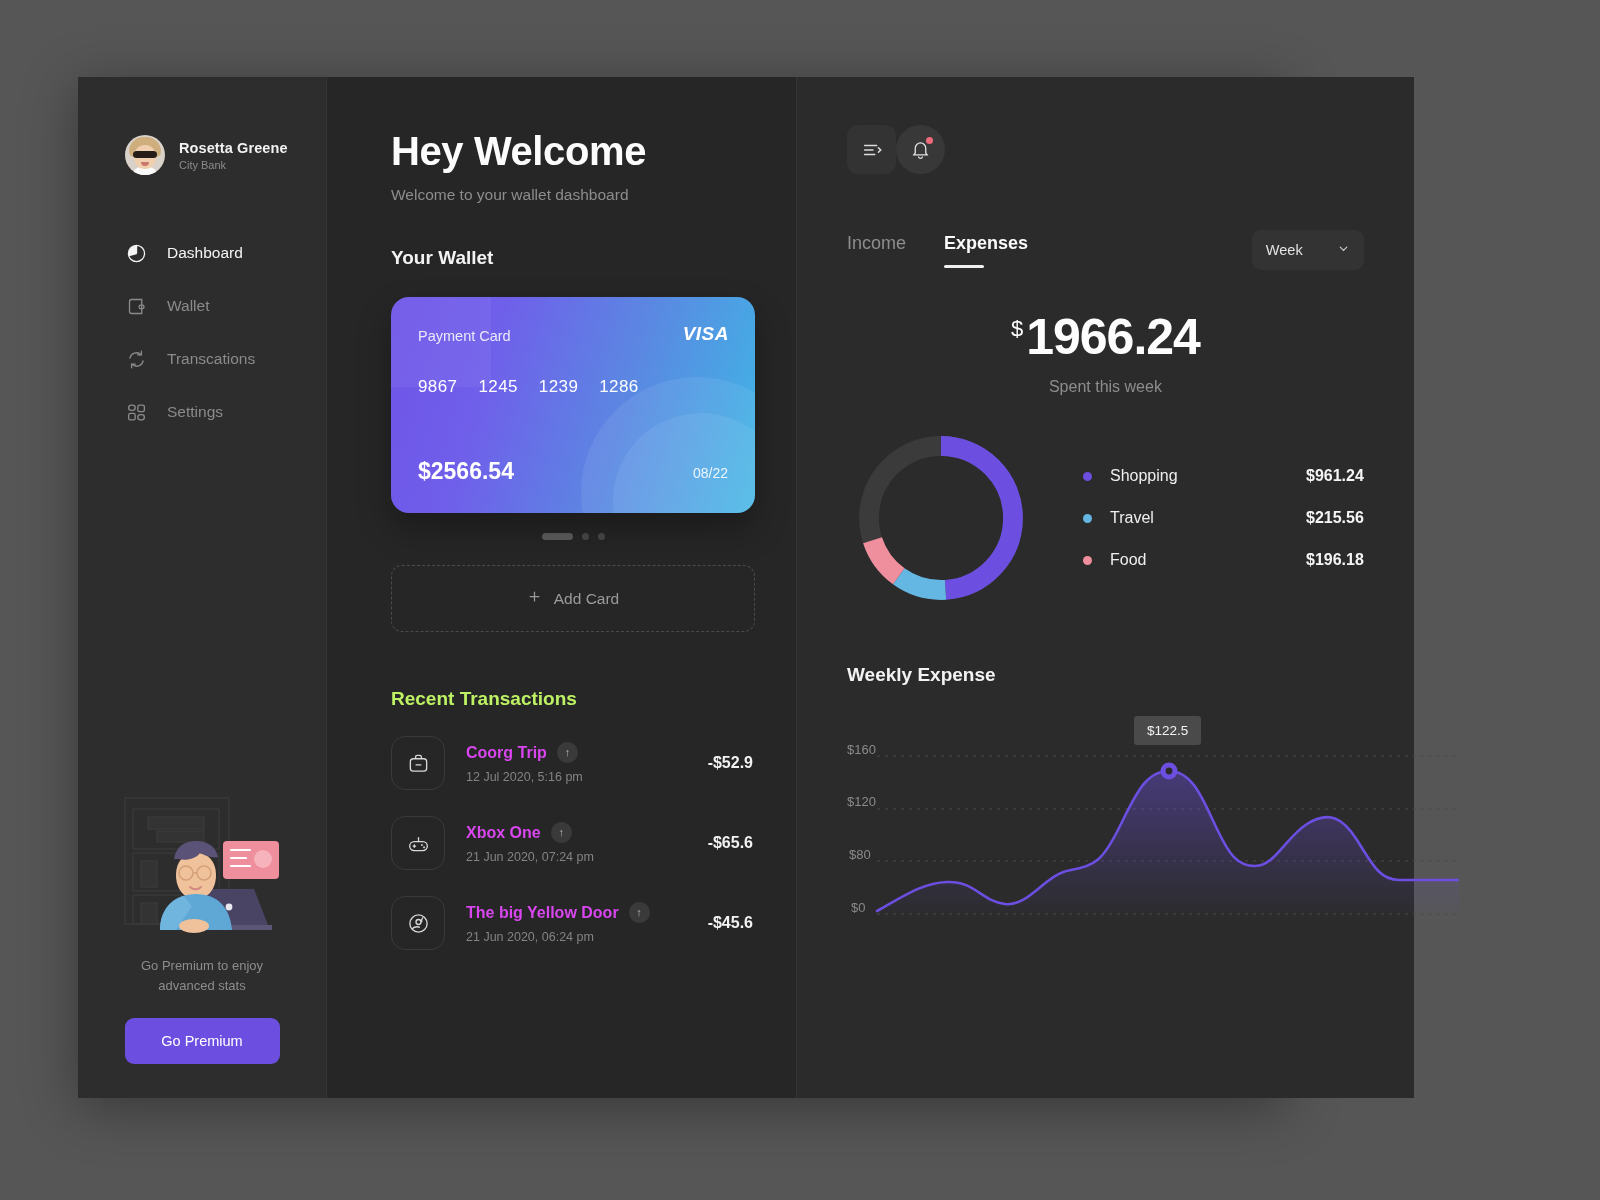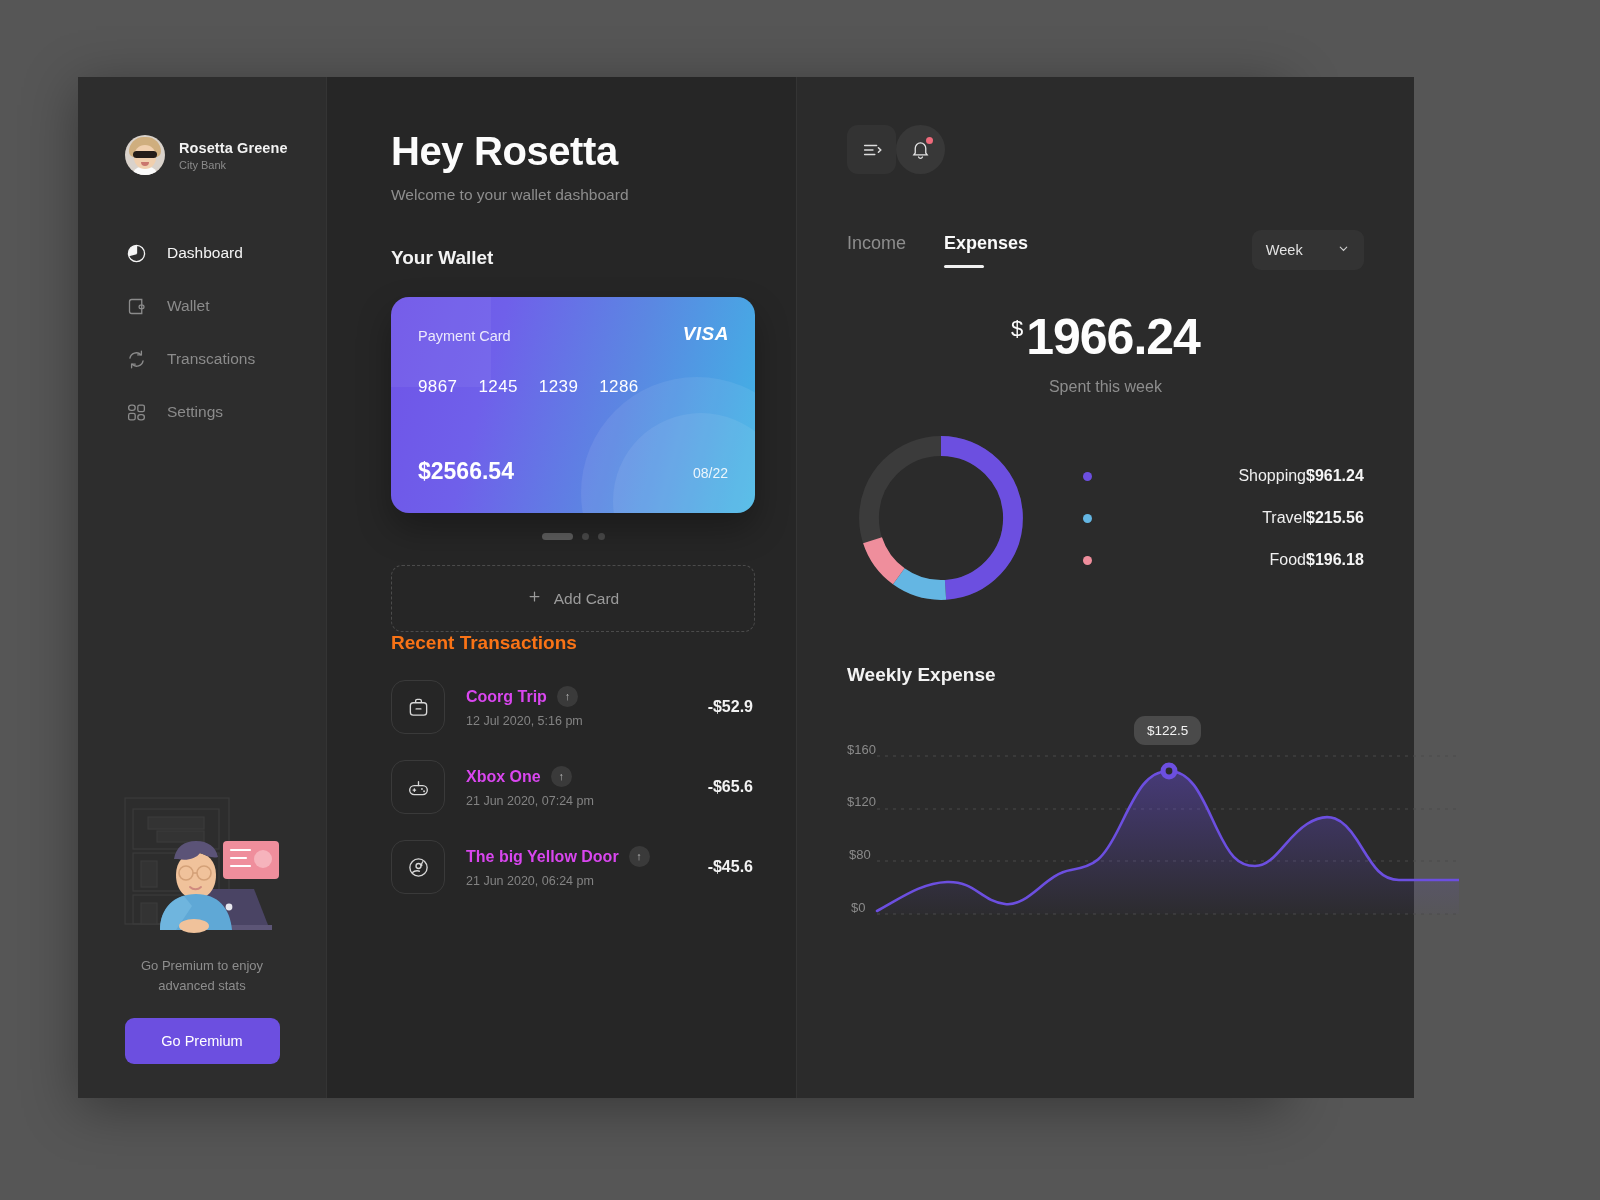--- a/index.html
+++ b/index.html
@@ -94,21 +94,21 @@
   .dots .d.on { width:31px; border-radius:4px; background:#5e5e5e; }
 
   .addcard {
     margin-top: 25px; width: 364px; height: 67px;
     border: 1px dashed #4b4b4b; border-radius: 11px;
     display:flex; align-items:center; justify-content:center; gap:12px;
     color: #9b9b9b; font-size: 15.5px; cursor: pointer; background: none;
     font-family: inherit;
   }
 
-  .rt-title { font-size: 19px; font-weight: 700; color: #f97316; }
+  .rt-title { font-size: 19px; font-weight: 700; color: #bef264; margin-top: 56px; }
   .tx { display:flex; align-items:center; margin-top: 26px; cursor:pointer; }
   .tx-ico {
     width:54px; height:54px; border-radius:14px;
     border:1px solid #3a3a3a; flex-shrink:0;
     display:flex; align-items:center; justify-content:center;
   }
   .tx-mid { margin-left: 21px; flex: 1; }
   .tx-row1 { display:flex; align-items:center; gap:10px; }
   .tx-name { font-size:16px; font-weight:700; color:#d946ef; }
   .tx-badge {
@@ -157,29 +157,29 @@
   .total .amt { font-size:50px; font-weight:700; color:#fdfdfd; letter-spacing:-1px; }
   .total .cur { font-size:22px; font-weight:400; vertical-align:18px; margin-right:4px; }
   .total .sub { font-size:16px; color:#8d8d8d; margin-top:12px; }
 
   .donutrow { display:flex; align-items:center; margin-top:32px; }
   .donut { width:180px; height:180px; margin-left:4px; flex-shrink:0; }
   .legend { margin-left:52px; flex:1; }
   .lg { display:flex; align-items:center; margin-bottom:24px; }
   .lg:last-child { margin-bottom:0; }
   .lg .sw { width:9px; height:9px; border-radius:50%; flex-shrink:0; }
-  .lg .lb { margin-left:18px; font-size:16px; color:#efefef; width:196px;text-align:right; }
+  .lg .lb { margin-left:18px; font-size:16px; color:#efefef; width:196px; }
   .lg .vl { font-size:16px; font-weight:700; color:#f5f5f5; }
 
   .we-title { font-size:19px; font-weight:700; color:#f3f3f3; margin-top:56px; }
   .chartwrap { position:relative; margin-top:22px; height:230px; }
   .chart-svg { display:block; }
   .ylab { position:absolute; font-size:13px; color:#8a8a8a; }
   .tooltip {
-    position:absolute; background:#4a4a4a; border-radius:11px;
+    position:absolute; background:#4a4a4a; border-radius:3px;
     padding:7px 13px; font-size:13.5px; color:#f2f2f2; white-space:nowrap;
   }
   .xlabs { position:relative; height:30px; margin-top:2px; }
   .xlab { position:absolute; font-size:13.5px; color:#8a8a8a; }
   .xlab.on { color:#f0f0f0; font-weight:700; }
 </style>
 </head>
 <body>
 
 <div class="app">
@@ -279,21 +279,21 @@
           <path d="M36 133c0-18 10-30 24-34l8 10-16 24z" fill="#6fb5de"></path>
           <ellipse cx="70" cy="129" rx="15" ry="7" fill="#f0c29b"></ellipse>
         </svg>
       </div>
       <div class="promo-text">Go Premium to enjoy advanced stats</div>
       <button class="promo-btn">Go Premium</button>
     </div>
   </aside>
 
   <section class="center">
-    <h1 class="hey">Hey Rosetta</h1>
+    <h1 class="hey">Hey Welcome</h1>
     <div class="welcome">Welcome to your wallet dashboard</div>
     <h2 class="sec-title">Your Wallet</h2>
 
     <div class="card">
       <div class="sheen"></div>
         <div class="c1"></div>
         <div class="c2"></div>
       <div class="card-label">Payment Card</div>
       <div class="visa">VISA</div>
       <div class="card-num">

